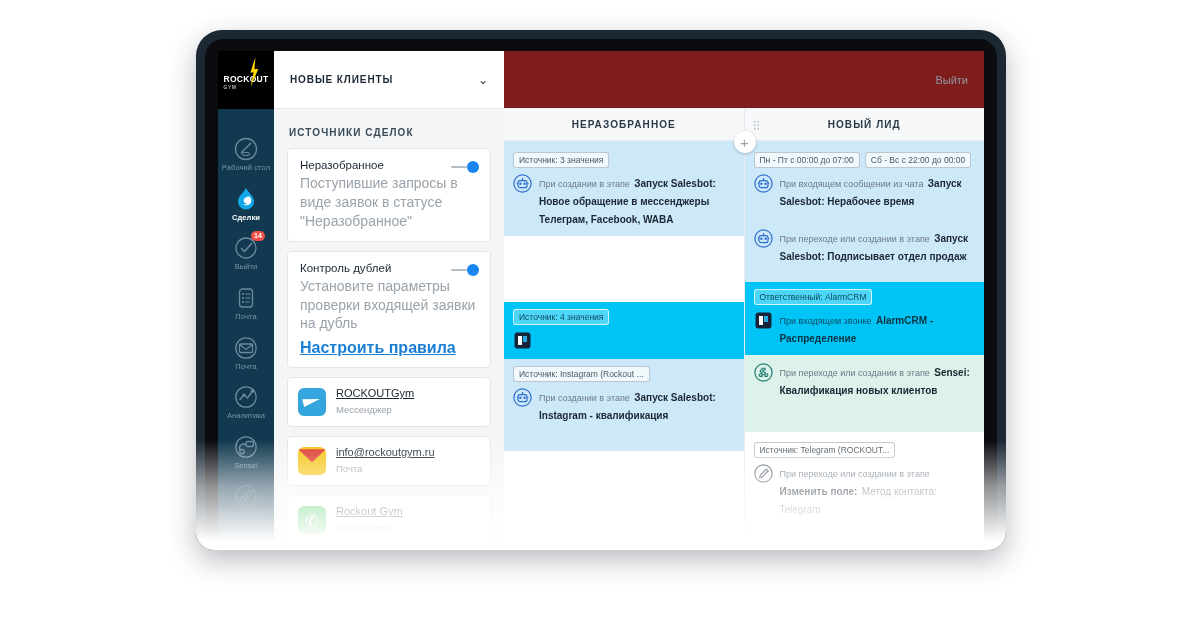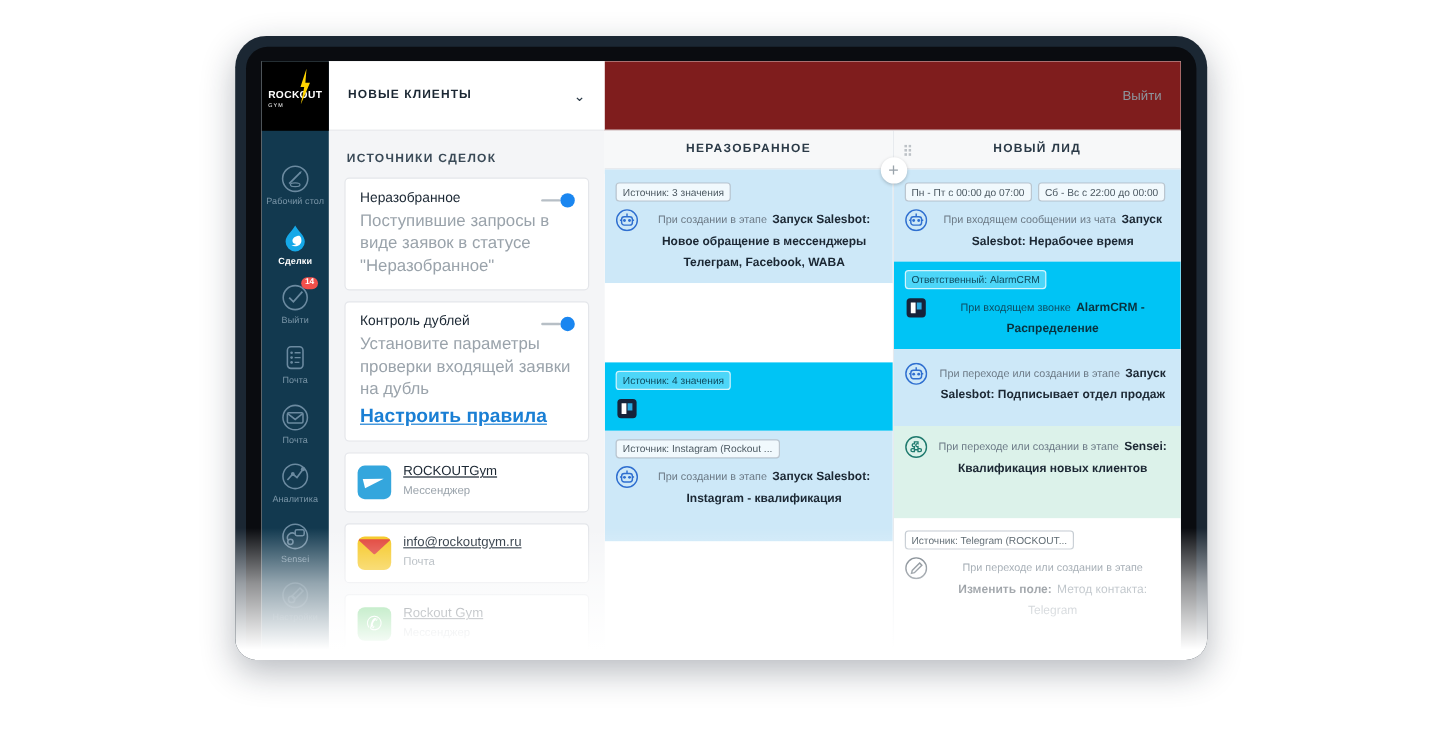--- a/index.html
+++ b/index.html
@@ -145,21 +145,21 @@
     width:7px; height:10px; opacity:.55;
     background-image:radial-gradient(#8d969e 45%, transparent 46%);
     background-size:3.5px 3.5px;
   }
   .addbtn{
     position:absolute; left:-11px; top:22px; width:22px; height:22px; border-radius:50%;
     background:#fff; box-shadow:0 1px 3px rgba(0,0,0,.22); color:#9aa3ab;
     display:flex; align-items:center; justify-content:center; font-size:15px; z-index:12; cursor:pointer;
   }
   .col-strip{ height:4px; }
-  .col-body{ flex:1; overflow:hidden;text-align:center; }
+  .col-body{ flex:1; overflow:hidden; }
 
   .tile{ padding:7px 9px 9px; position:relative; }
   .tile.blue{ background:#cde8f8; }
   .tile.cyan{ background:#00c4f5; }
   .tile.mint{ background:#dcf2ea; }
   .tile.plain{ background:#fff; }
   .chips{ display:flex; gap:5px; flex-wrap:wrap; margin-bottom:5px; }
   .chip{
     font-size:8.5px; color:#4c5962; background:rgba(255,255,255,.72);
     border:1px solid rgba(120,135,150,.45); border-radius:3px; padding:1.5px 5px;
@@ -457,57 +457,57 @@
                           <path d="M9.5 4 v2.4M3.6 9.5h1.3M14.1 9.5h1.3" stroke="#2f6fd0" stroke-width="1.2"></path>
                         </svg>
                     </span>
                     <span class="tbody">
                       <span class="tsub">При входящем сообщении из чата</span>
                       <span class="tmain">Запуск Salesbot: Нерабочее время</span>
                     </span>
                   </div>
                 </div>
 
-                <div class="tile cyan">
-                  <div class="chips">
-                    <span class="chip">Ответственный: AlarmCRM</span>
-                  </div>
-                  <div class="trow">
-                    <span class="ticon">
-                      <svg viewBox="0 0 19 19" width="19" height="19">
-                          <rect x="1.5" y="1.5" width="16" height="16" rx="3" fill="#16233a"></rect>
-                          <path d="M5 5 h4 v9 h-4z" fill="#fff"></path>
-                          <path d="M10 5 h4 v6 h-4z" fill="#2aa9e0"></path>
-                        </svg>
-                    </span>
-                    <span class="tbody">
-                      <span class="tsub">При входящем звонке</span>
-                      <span class="tmain">AlarmCRM - Распределение</span>
-                    </span>
-                  </div>
-                </div>
-
                 <div class="tile blue" style="padding-top:10px;padding-bottom:18px">
                   <div class="trow">
                     <span class="ticon">
                       <svg viewBox="0 0 19 19" width="19" height="19">
                           <circle cx="9.5" cy="9.5" r="8.6" fill="none" stroke="#2f6fd0" stroke-width="1.2"></circle>
                           <rect x="5" y="6.6" width="9" height="7" rx="2.2" fill="none" stroke="#2f6fd0" stroke-width="1.2"></rect>
                           <circle cx="7.4" cy="9.8" r="1.2" fill="#2f6fd0"></circle>
                           <circle cx="11.6" cy="9.8" r="1.2" fill="#2f6fd0"></circle>
                           <path d="M9.5 4 v2.4M3.6 9.5h1.3M14.1 9.5h1.3" stroke="#2f6fd0" stroke-width="1.2"></path>
                         </svg>
                     </span>
                     <span class="tbody">
                       <span class="tsub">При переходе или создании в этапе</span>
                       <span class="tmain">Запуск Salesbot: Подписывает отдел продаж</span>
                     </span>
                   </div>
                 </div>
 
+                <div class="tile cyan">
+                  <div class="chips">
+                    <span class="chip">Ответственный: AlarmCRM</span>
+                  </div>
+                  <div class="trow">
+                    <span class="ticon">
+                      <svg viewBox="0 0 19 19" width="19" height="19">
+                          <rect x="1.5" y="1.5" width="16" height="16" rx="3" fill="#16233a"></rect>
+                          <path d="M5 5 h4 v9 h-4z" fill="#fff"></path>
+                          <path d="M10 5 h4 v6 h-4z" fill="#2aa9e0"></path>
+                        </svg>
+                    </span>
+                    <span class="tbody">
+                      <span class="tsub">При входящем звонке</span>
+                      <span class="tmain">AlarmCRM - Распределение</span>
+                    </span>
+                  </div>
+                </div>
+
                 <div class="tile mint" style="padding-bottom:34px">
                   <div class="trow">
                     <span class="ticon">
                       <svg viewBox="0 0 19 19" width="19" height="19">
                           <circle cx="9.5" cy="9.5" r="8.6" fill="none" stroke="#1f7a6e" stroke-width="1.2"></circle>
                           <path d="M8 5.2 h3 v1.6 a1.3 1.3 0 1 0 0 2.4 v1.6 h1.6 a1.3 1.3 0 1 1 0 2.6 H11 v-1.6 h-3 v1.6 H6.4 a1.3 1.3 0 1 1 0-2.6 H8 v-1.6 a1.3 1.3 0 1 1 0-2.4z" fill="none" stroke="#1f7a6e" stroke-width="1.1"></path>
                         </svg>
                     </span>
                     <span class="tbody">
                       <span class="tsub">При переходе или создании в этапе</span>

